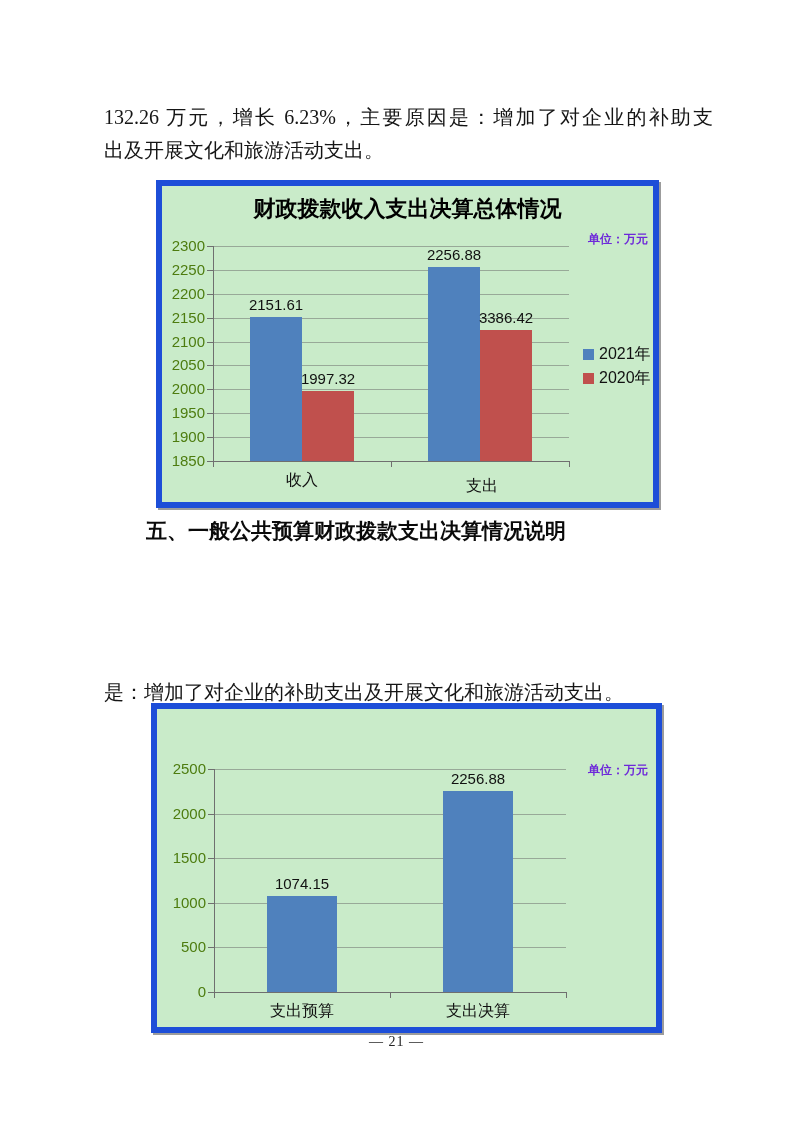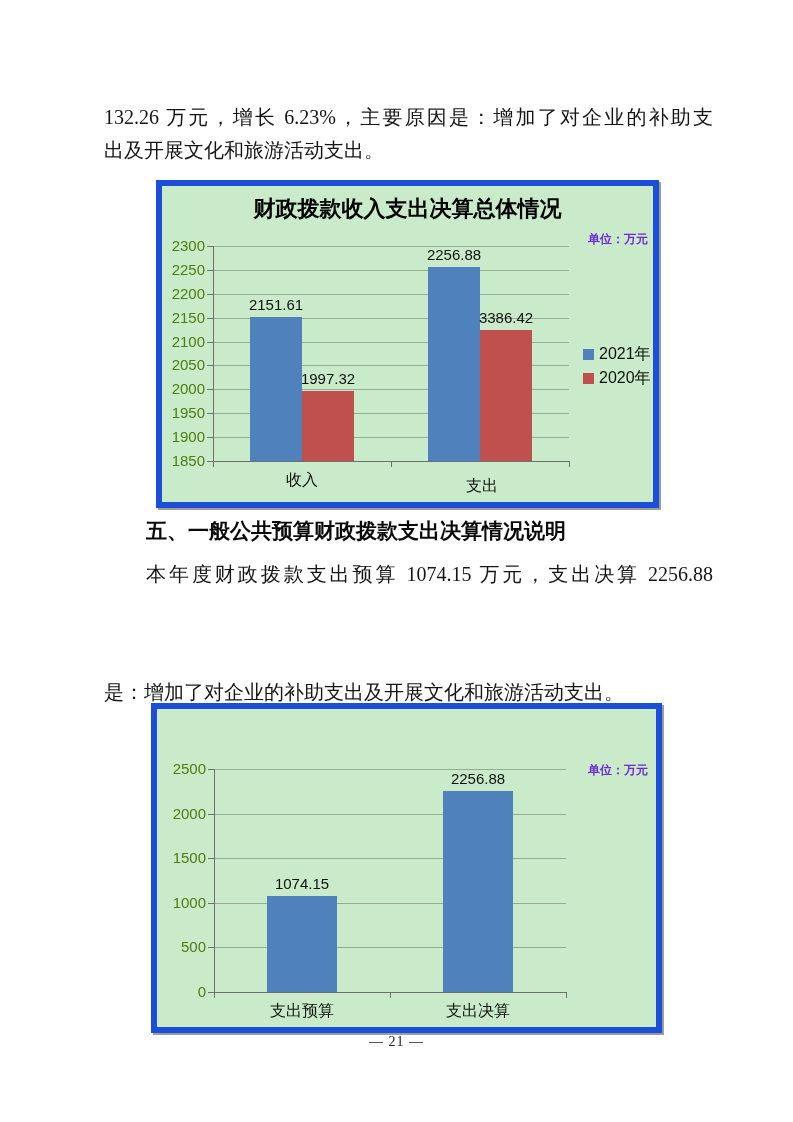--- a/index.html
+++ b/index.html
@@ -119,21 +119,20 @@
       <div class="bar" style="left: 318px; top: 143.793px; width: 52px; height: 131.207px; background: rgb(192, 80, 77);"></div>
       <div class="value-label" style="left: 299px; top: 122.793px; width: 90px;">3386.42</div>
       <div class="legend-swatch" style="left: 421px; top: 163px; background: rgb(79, 129, 189);"></div>
       <div class="legend-label" style="left: 437px; top: 158px;">2021年</div>
       <div class="legend-swatch" style="left: 421px; top: 187px; background: rgb(192, 80, 77);"></div>
       <div class="legend-label" style="left: 437px; top: 182px;">2020年</div>
     </div>
 
   <div class="heading" style="top:517px">五、一般公共预算财政拨款支出决算情况说明</div>
 
-  <div class="bodyline just indent2" style="top:560px">本年度财政拨款支出预算 1074.15 万元，支出决算 2256.88</div>
   <div class="bodyline" style="top:678px">是：增加了对企业的补助支出及开展文化和旅游活动支出。</div>
 
   <div class="chart" id="chart2" style="left:151px;top:703px;width:499px;height:318px">
     <div class="chart-unit">单位：万元</div>
   <div class="tickmark" style="left: 51px; top: 283px; width: 6px; height: 1px;"></div>
       <div class="ytick-label" style="left: 1px; top: 274px; width: 48px;">0</div>
       <div class="gridline" style="left: 57px; top: 238.4px; width: 352px;"></div>
       <div class="tickmark" style="left: 51px; top: 238.4px; width: 6px; height: 1px;"></div>
       <div class="ytick-label" style="left: 1px; top: 229.4px; width: 48px;">500</div>
       <div class="gridline" style="left: 57px; top: 193.8px; width: 352px;"></div>

